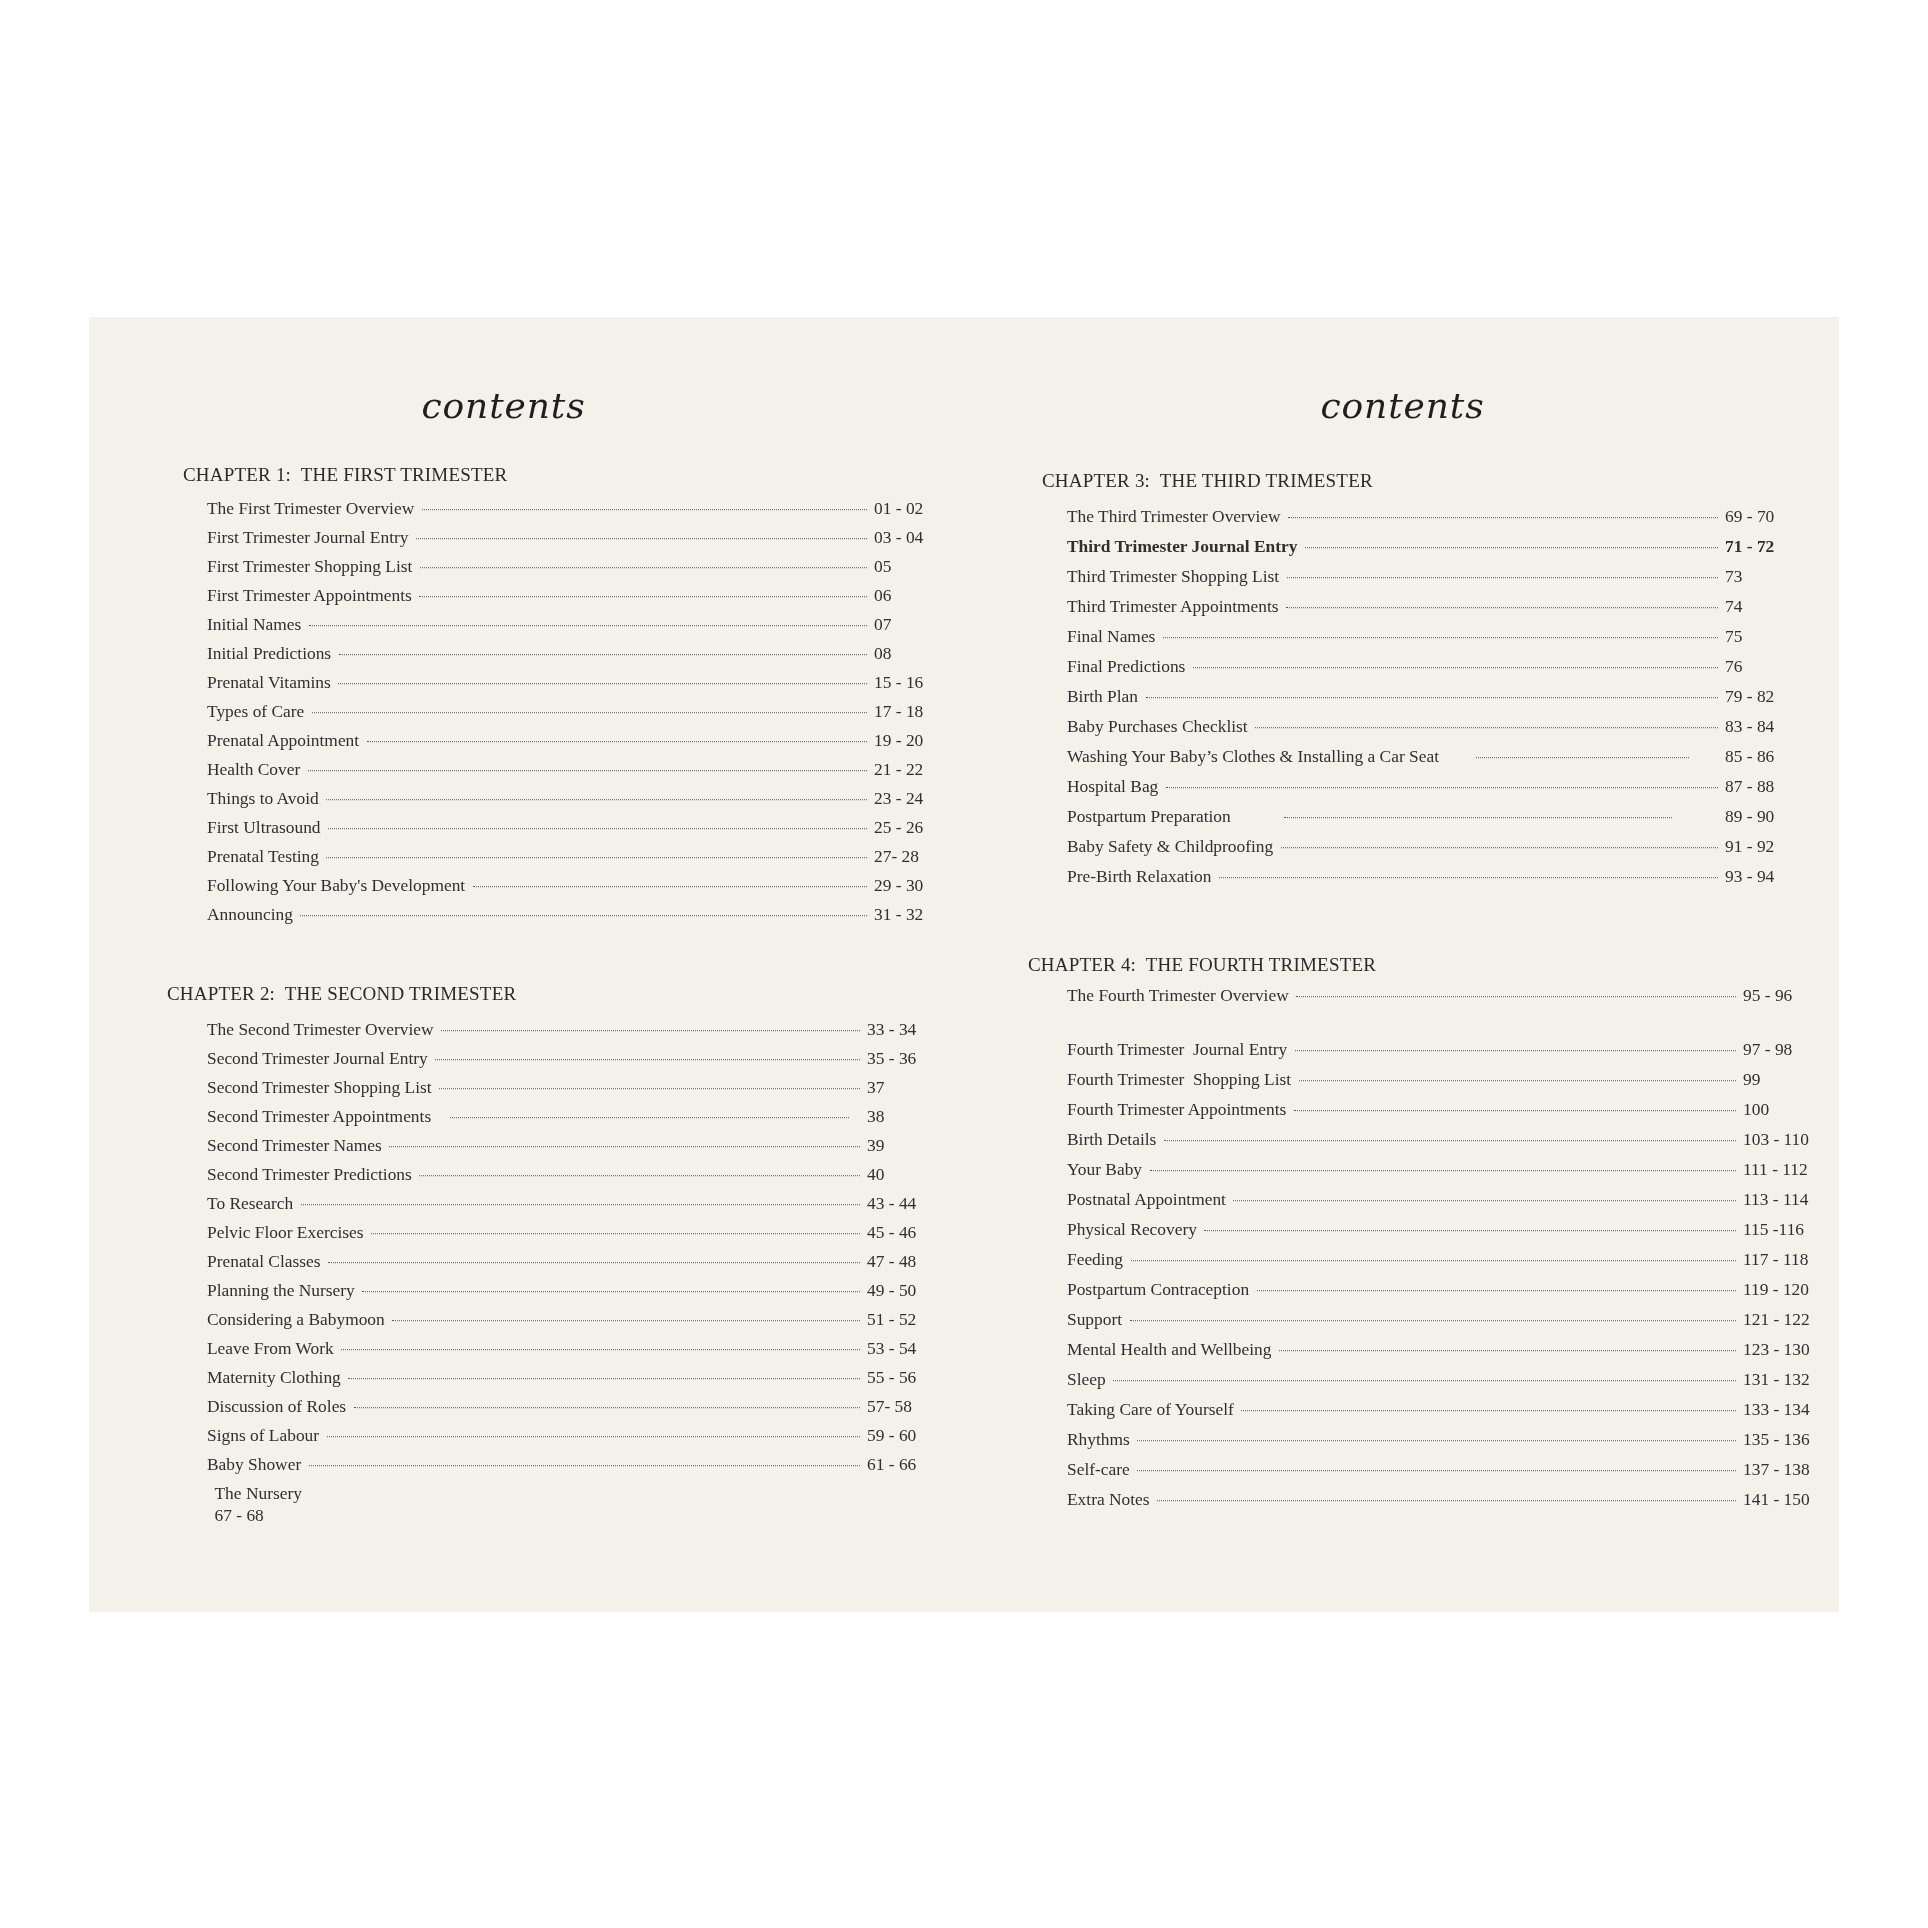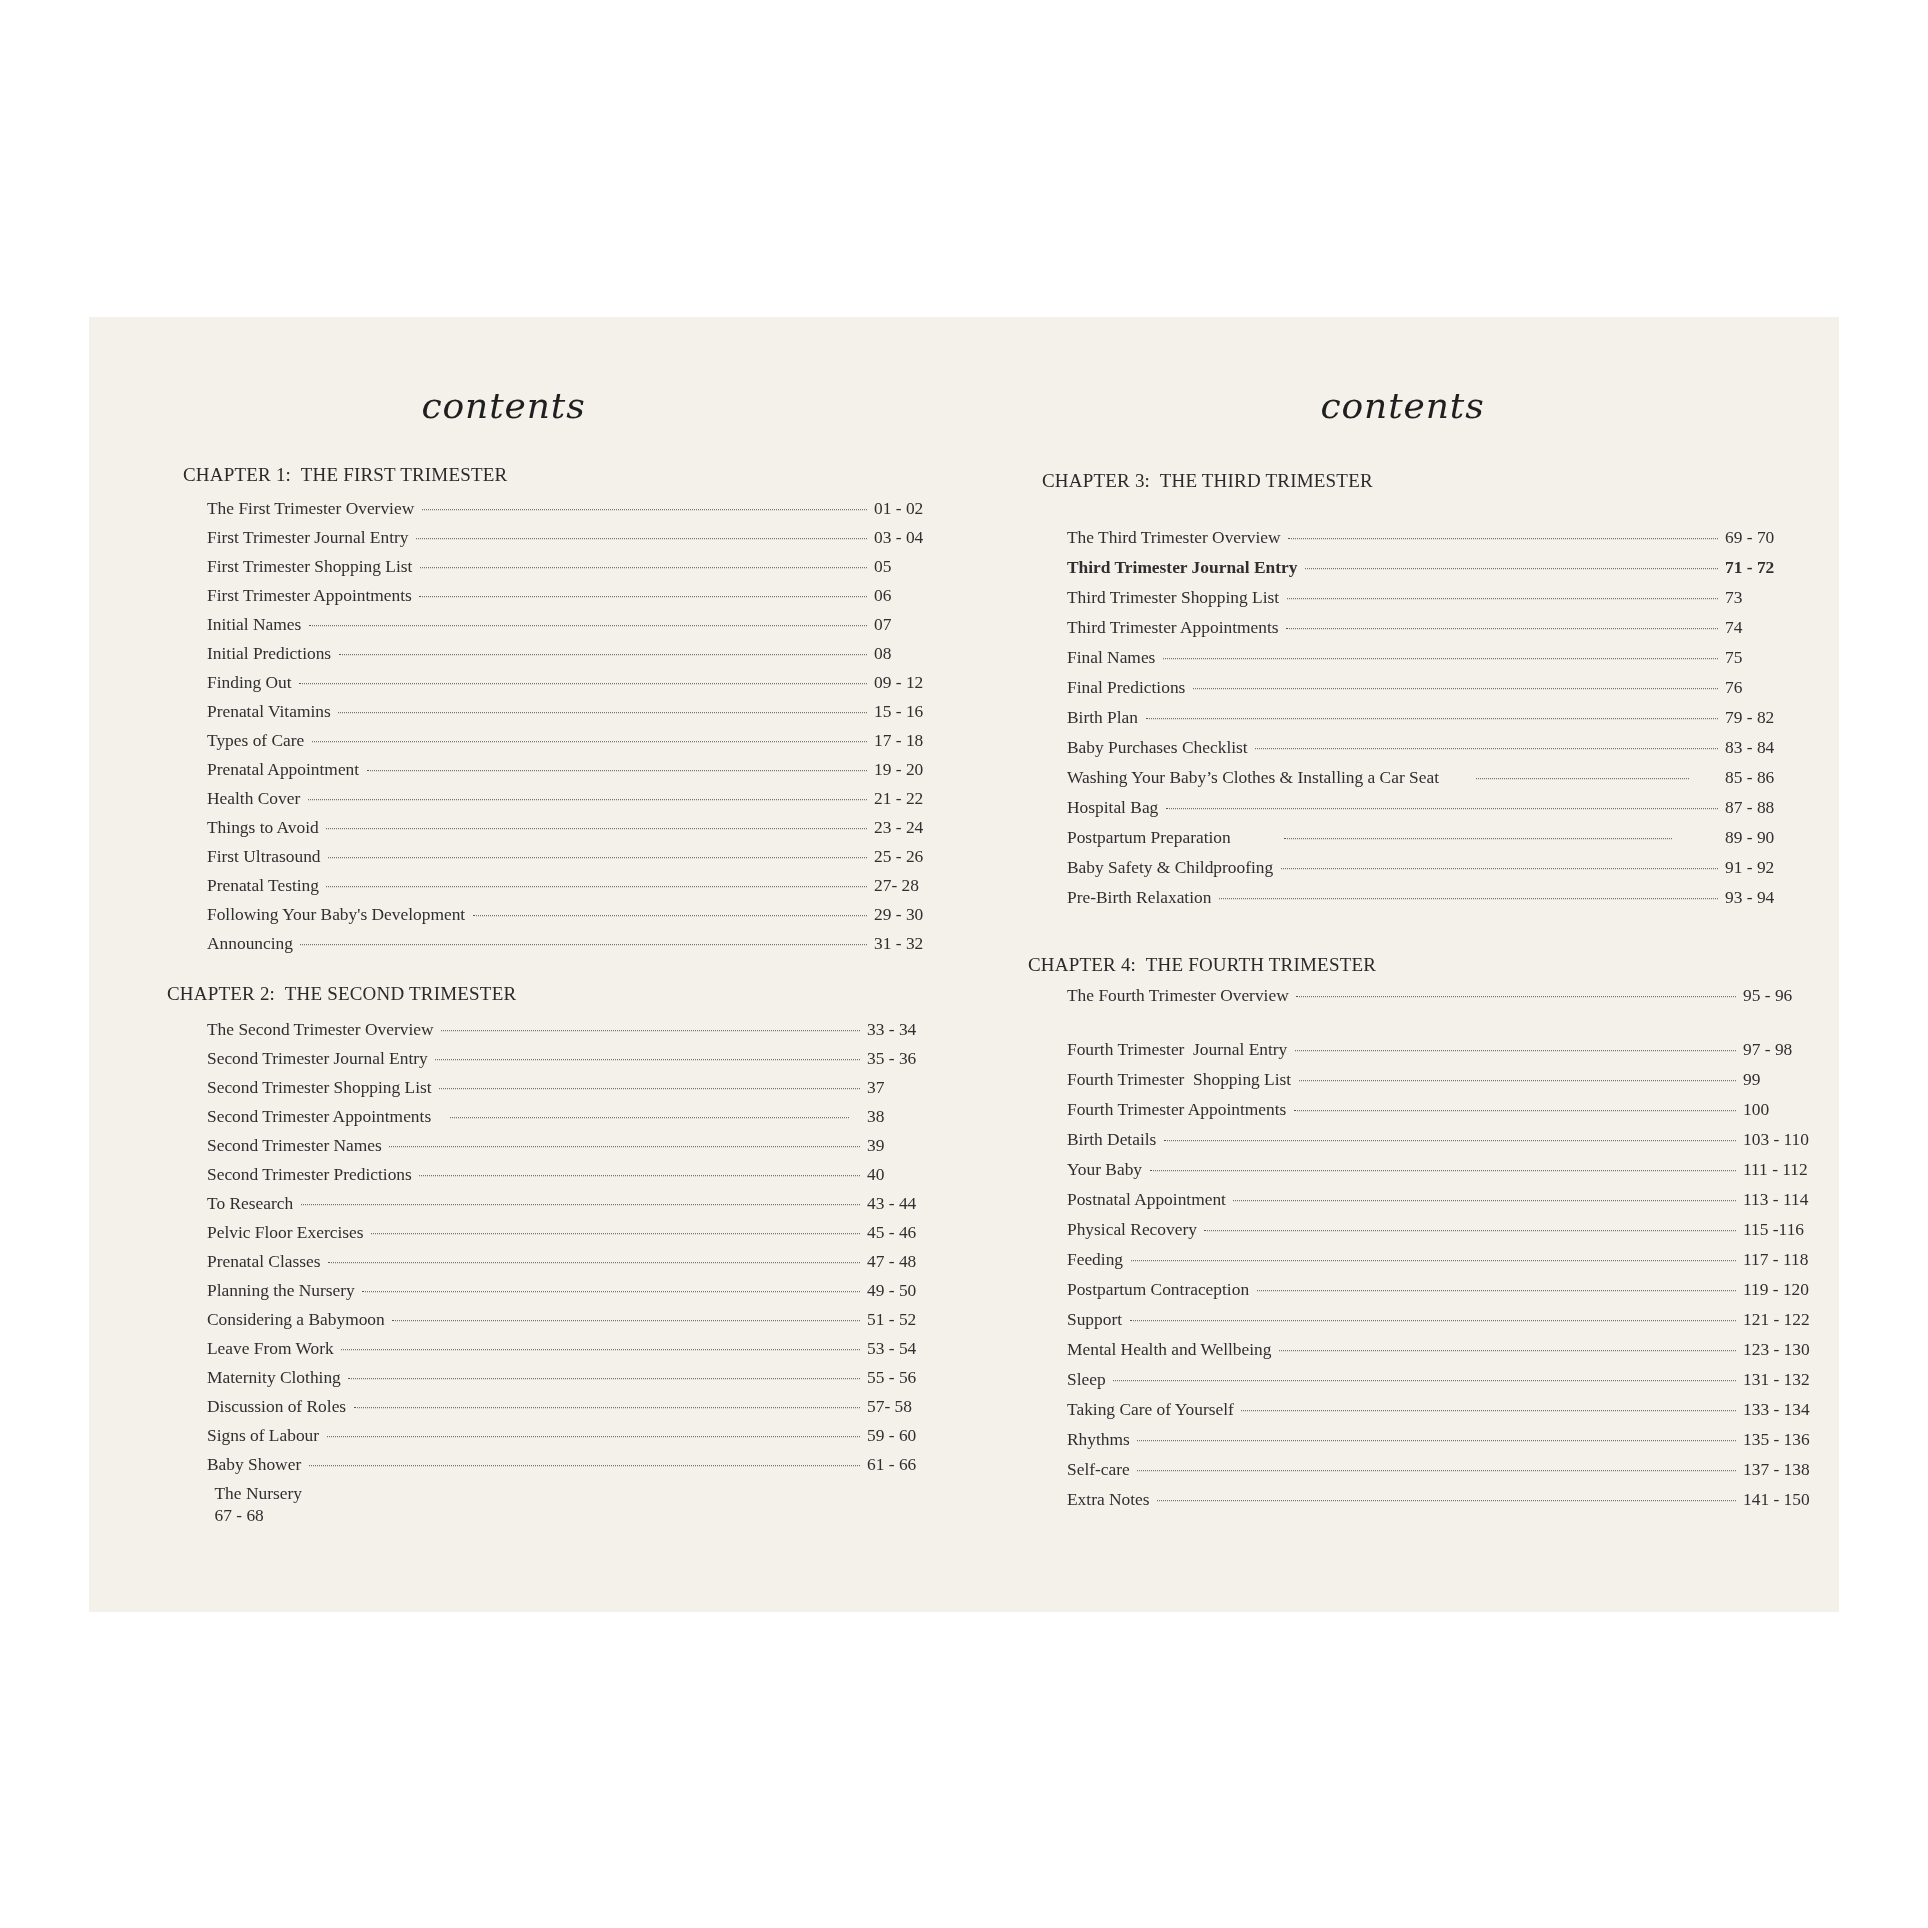--- a/index.html
+++ b/index.html
@@ -53,21 +53,20 @@
     <div class="script-title" style="left:0;width:829px;text-align:center;padding-left:0;">contents</div>
 
     <div class="chapter" style="left:94px; top:147px;">CHAPTER 1:  THE FIRST TRIMESTER</div>
     <ul class="toc-list" id="list-l0" style="left:118px; top:181px; width:725px;">
         <li class="toc-row" style="height: 29px;"><span class="label">The First Trimester Overview</span><span class="dots"></span><span class="pages" style="width: 58px;">01 - 02</span></li>
         <li class="toc-row" style="height: 29px;"><span class="label">First Trimester Journal Entry</span><span class="dots"></span><span class="pages" style="width: 58px;">03 - 04</span></li>
         <li class="toc-row" style="height: 29px;"><span class="label">First Trimester Shopping List</span><span class="dots"></span><span class="pages" style="width: 58px;">05</span></li>
         <li class="toc-row" style="height: 29px;"><span class="label">First Trimester Appointments</span><span class="dots"></span><span class="pages" style="width: 58px;">06</span></li>
         <li class="toc-row" style="height: 29px;"><span class="label">Initial Names</span><span class="dots"></span><span class="pages" style="width: 58px;">07</span></li>
         <li class="toc-row" style="height: 29px;"><span class="label">Initial Predictions</span><span class="dots"></span><span class="pages" style="width: 58px;">08</span></li>
-        <li class="toc-row" style="height: 29px;"><span class="label">Finding Out</span><span class="dots"></span><span class="pages" style="width: 58px;">09 - 12</span></li>
         <li class="toc-row" style="height: 29px;"><span class="label">Prenatal Vitamins</span><span class="dots"></span><span class="pages" style="width: 58px;">15 - 16</span></li>
         <li class="toc-row" style="height: 29px;"><span class="label">Types of Care</span><span class="dots"></span><span class="pages" style="width: 58px;">17 - 18</span></li>
         <li class="toc-row" style="height: 29px;"><span class="label">Prenatal Appointment</span><span class="dots"></span><span class="pages" style="width: 58px;">19 - 20</span></li>
         <li class="toc-row" style="height: 29px;"><span class="label">Health Cover</span><span class="dots"></span><span class="pages" style="width: 58px;">21 - 22</span></li>
         <li class="toc-row" style="height: 29px;"><span class="label">Things to Avoid</span><span class="dots"></span><span class="pages" style="width: 58px;">23 - 24</span></li>
         <li class="toc-row" style="height: 29px;"><span class="label">First Ultrasound</span><span class="dots"></span><span class="pages" style="width: 58px;">25 - 26</span></li>
         <li class="toc-row" style="height: 29px;"><span class="label">Prenatal Testing</span><span class="dots"></span><span class="pages" style="width: 58px;">27- 28</span></li>
         <li class="toc-row" style="height: 29px;"><span class="label">Following Your Baby's Development</span><span class="dots"></span><span class="pages" style="width: 58px;">29 - 30</span></li>
         <li class="toc-row" style="height: 29px;"><span class="label">Announcing</span><span class="dots"></span><span class="pages" style="width: 58px;">31 - 32</span></li>
       </ul>
@@ -92,21 +91,21 @@
         <li class="toc-row" style="height: 29px;"><span class="label">Baby Shower</span><span class="dots"></span><span class="pages" style="width: 58px;">61 - 66</span></li>
         <li class="toc-row" style="height: 29px; flex-direction: column;"><span class="label">The Nursery</span><span class="dots"></span><span class="pages" style="width: 58px;">67 - 68</span></li>
       </ul>
   </div>
 
   <div class="page right">
     <div class="script-title" style="left:0;width:100%;text-align:center;padding-left:0;">contents</div>
 
     <div class="chapter" style="left:77px; top:153px;">CHAPTER 3:  THE THIRD TRIMESTER</div>
     <ul class="toc-list" id="list-r0" style="left:102px; top:189px; width:716px;">
-        <li class="toc-row" style="height: 30px; margin-top: 21px;"><span class="label">The Third Trimester Overview</span><span class="dots"></span><span class="pages" style="width: 58px;">69 - 70</span></li>
+        <li class="toc-row" style="height: 30px;"><span class="label">The Third Trimester Overview</span><span class="dots"></span><span class="pages" style="width: 58px;">69 - 70</span></li>
         <li class="toc-row" style="height: 30px; font-weight: bold;"><span class="label">Third Trimester Journal Entry</span><span class="dots"></span><span class="pages" style="width: 58px;">71 - 72</span></li>
         <li class="toc-row" style="height: 30px;"><span class="label">Third Trimester Shopping List</span><span class="dots"></span><span class="pages" style="width: 58px;">73</span></li>
         <li class="toc-row" style="height: 30px;"><span class="label">Third Trimester Appointments</span><span class="dots"></span><span class="pages" style="width: 58px;">74</span></li>
         <li class="toc-row" style="height: 30px;"><span class="label">Final Names</span><span class="dots"></span><span class="pages" style="width: 58px;">75</span></li>
         <li class="toc-row" style="height: 30px;"><span class="label">Final Predictions</span><span class="dots"></span><span class="pages" style="width: 58px;">76</span></li>
         <li class="toc-row" style="height: 30px;"><span class="label">Birth Plan</span><span class="dots"></span><span class="pages" style="width: 58px;">79 - 82</span></li>
         <li class="toc-row" style="height: 30px;"><span class="label">Baby Purchases Checklist</span><span class="dots"></span><span class="pages" style="width: 58px;">83 - 84</span></li>
         <li class="toc-row" style="height: 30px; gap: 29px;"><span class="label">Washing Your Baby’s Clothes &amp; Installing a Car Seat</span><span class="dots"></span><span class="pages" style="width: 58px;">85 - 86</span></li>
         <li class="toc-row" style="height: 30px;"><span class="label">Hospital Bag</span><span class="dots"></span><span class="pages" style="width: 58px;">87 - 88</span></li>
         <li class="toc-row" style="height: 30px; gap: 46px;"><span class="label">Postpartum Preparation</span><span class="dots"></span><span class="pages" style="width: 58px;">89 - 90</span></li>

